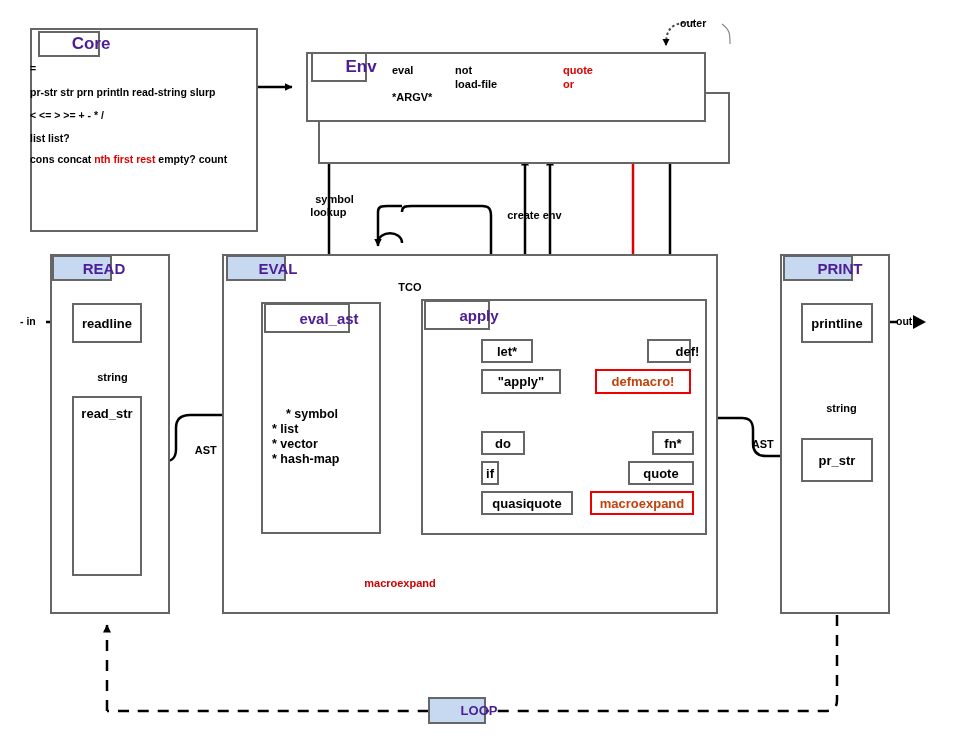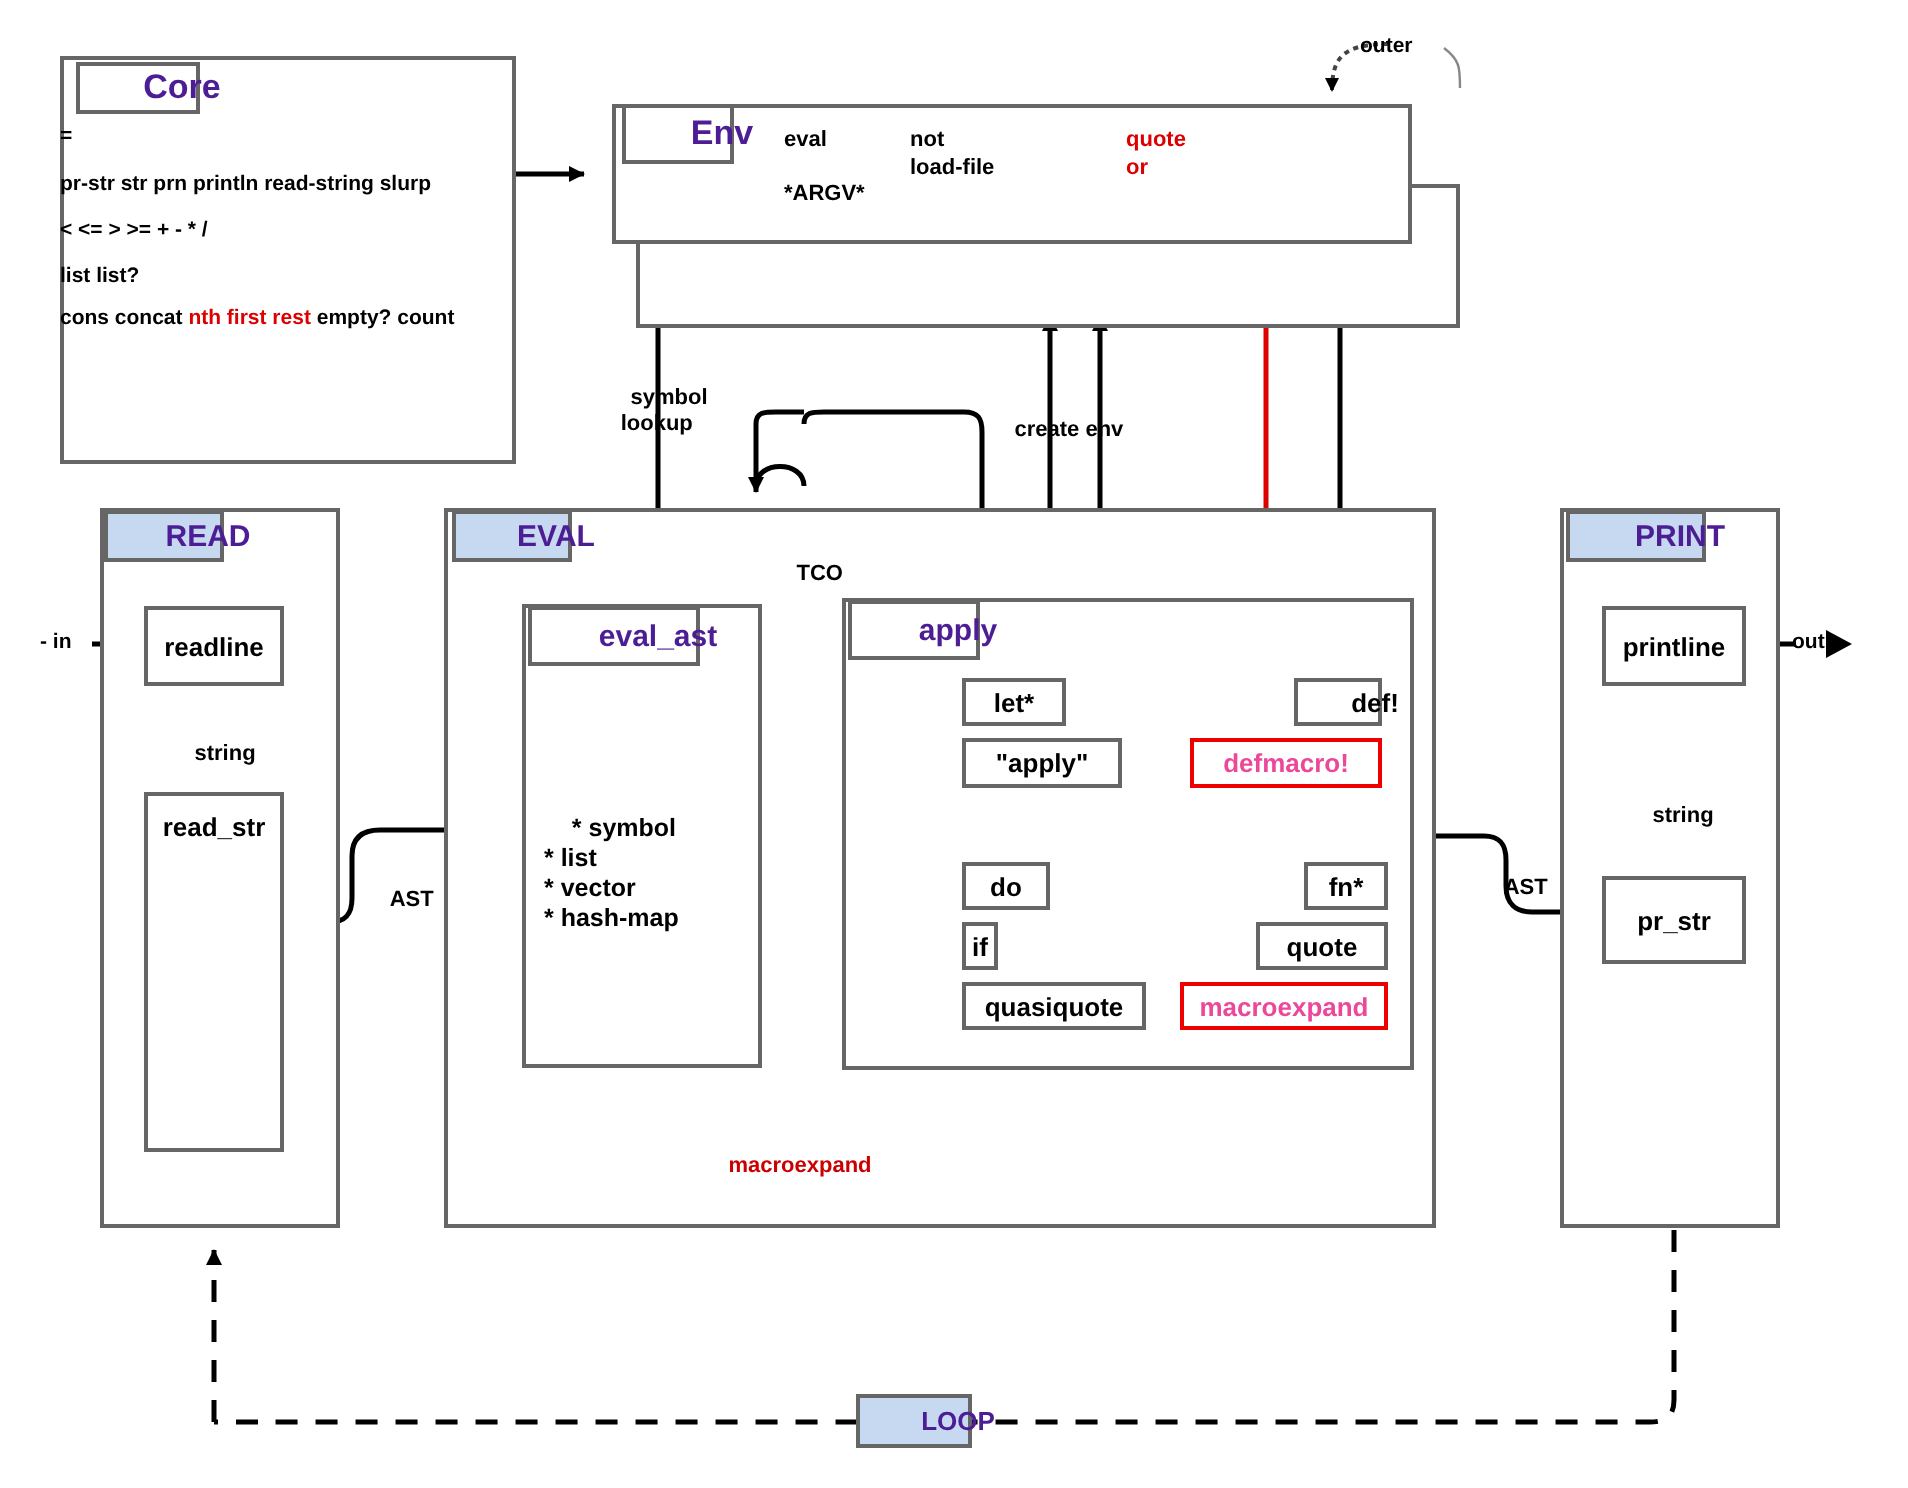--- a/index.html
+++ b/index.html
@@ -57,21 +57,21 @@
     display: flex;
     align-items: center;
     justify-content: center;
     font-size: 13px;
     font-weight: bold;
     color: #000000;
     white-space: nowrap;
   }
   .nodebox.red {
     border-color: #ee0000;
-    color: #ec4899;
+    color: #c2410c;
   }
   .edgelabel {
     position: absolute;
     font-size: 11px;
     font-weight: bold;
     color: #000000;
     white-space: pre;
     line-height: 13px;
     text-align: center;
   }

